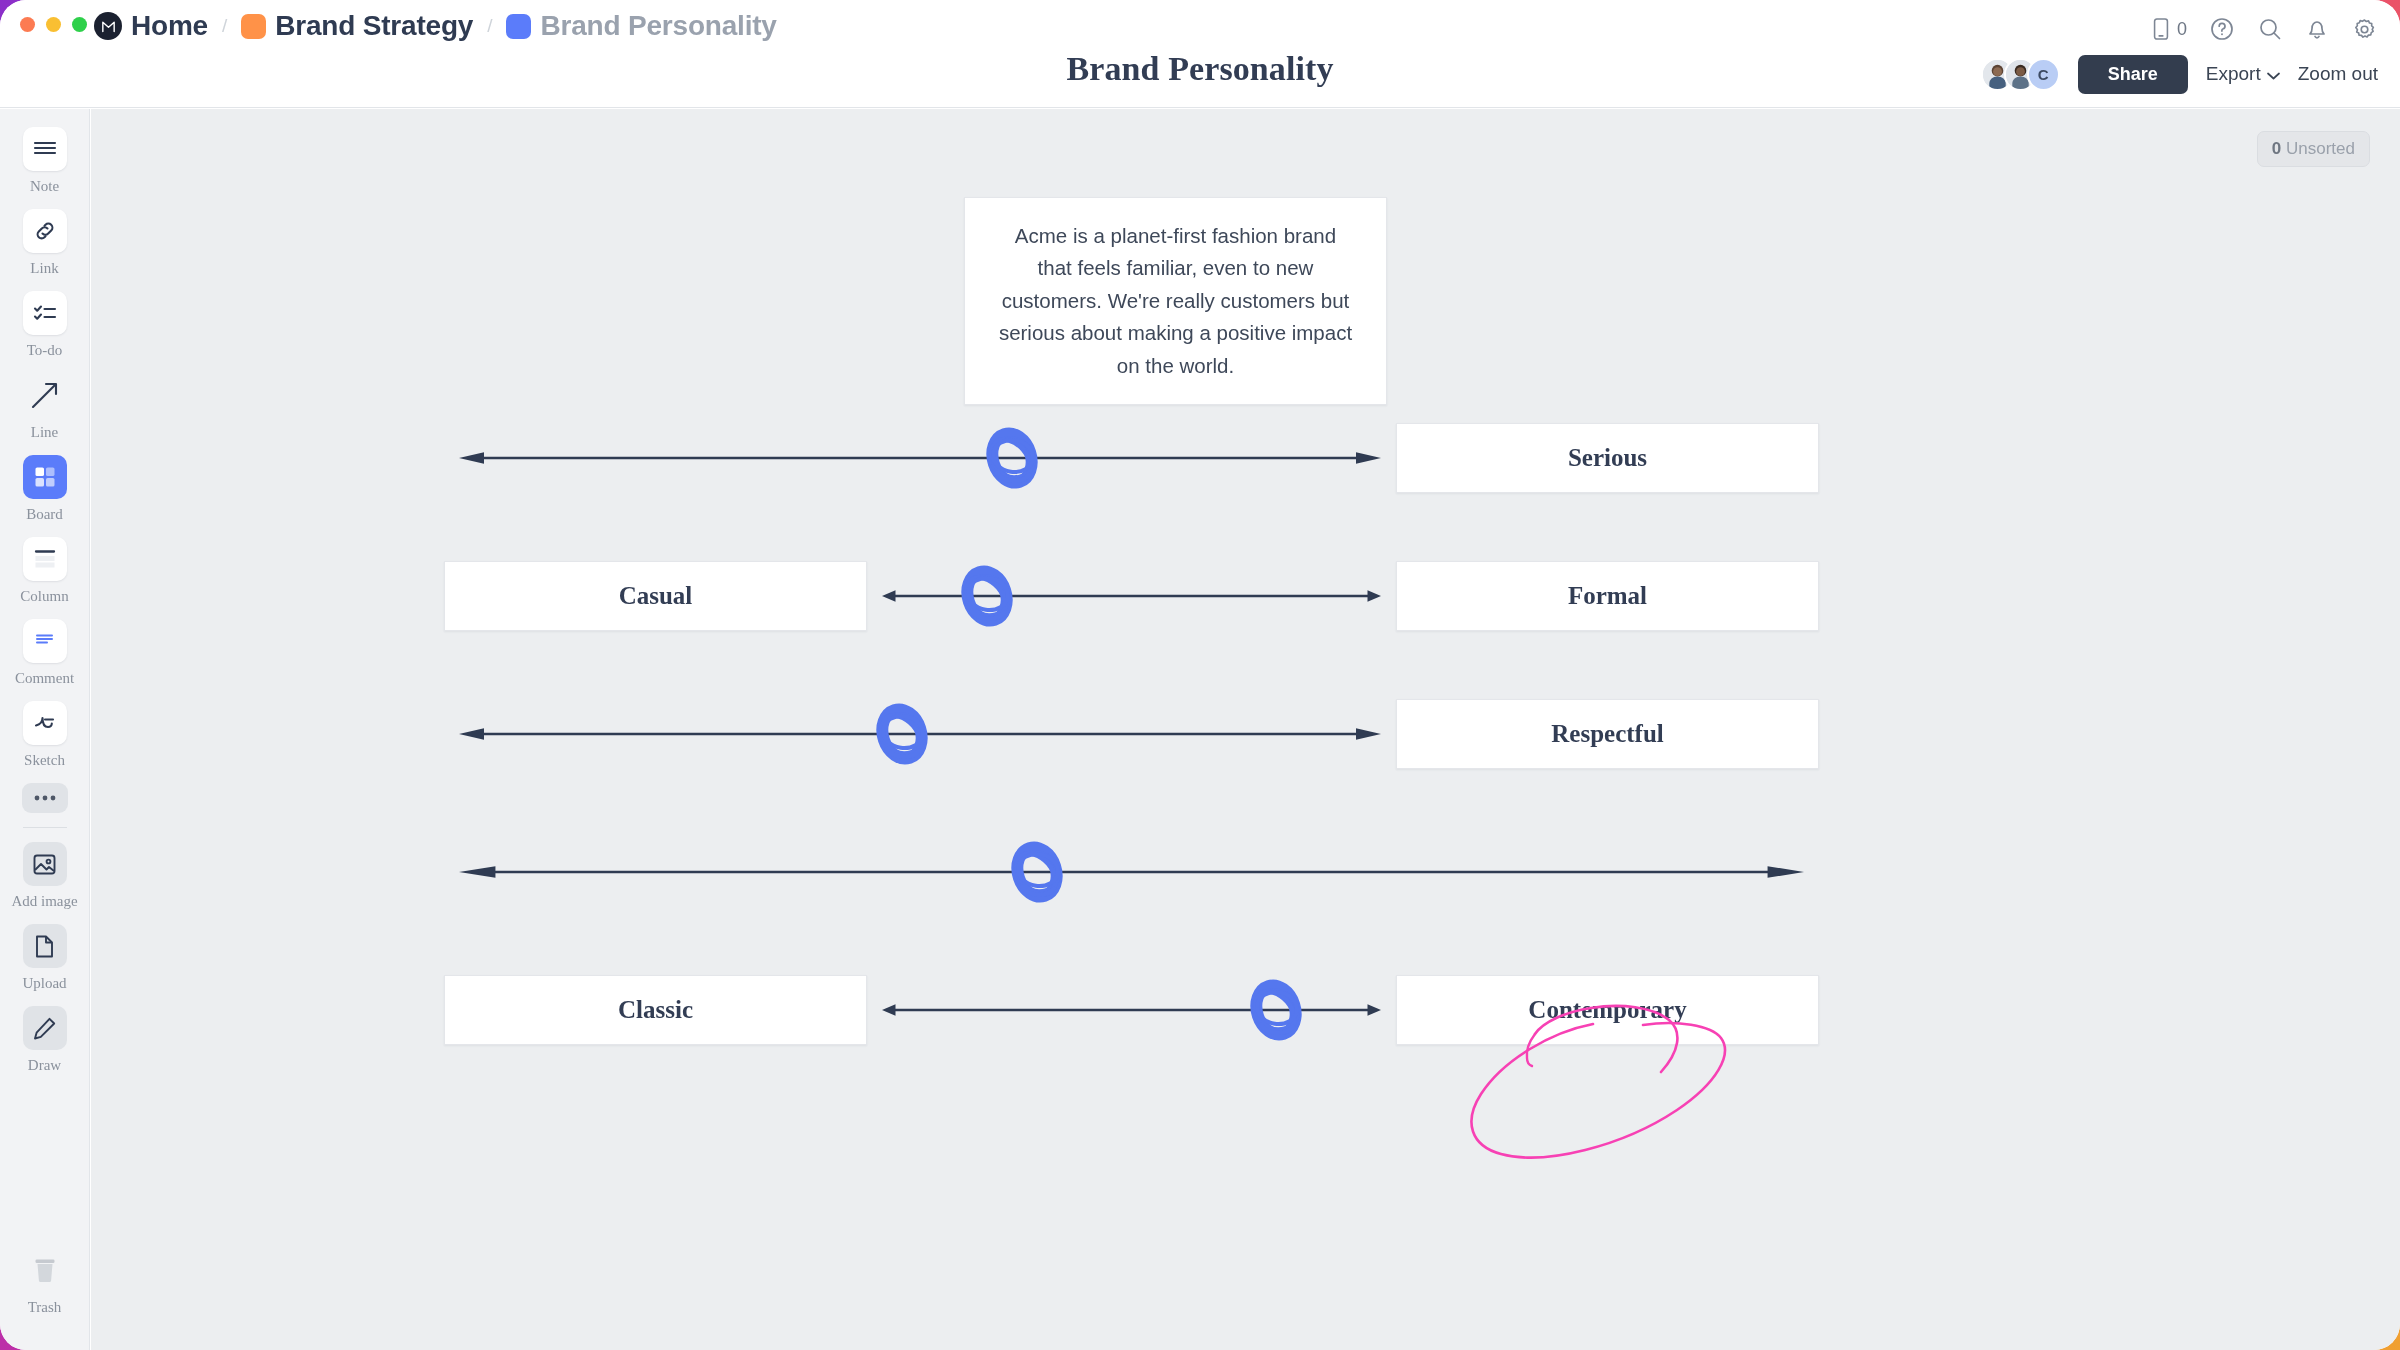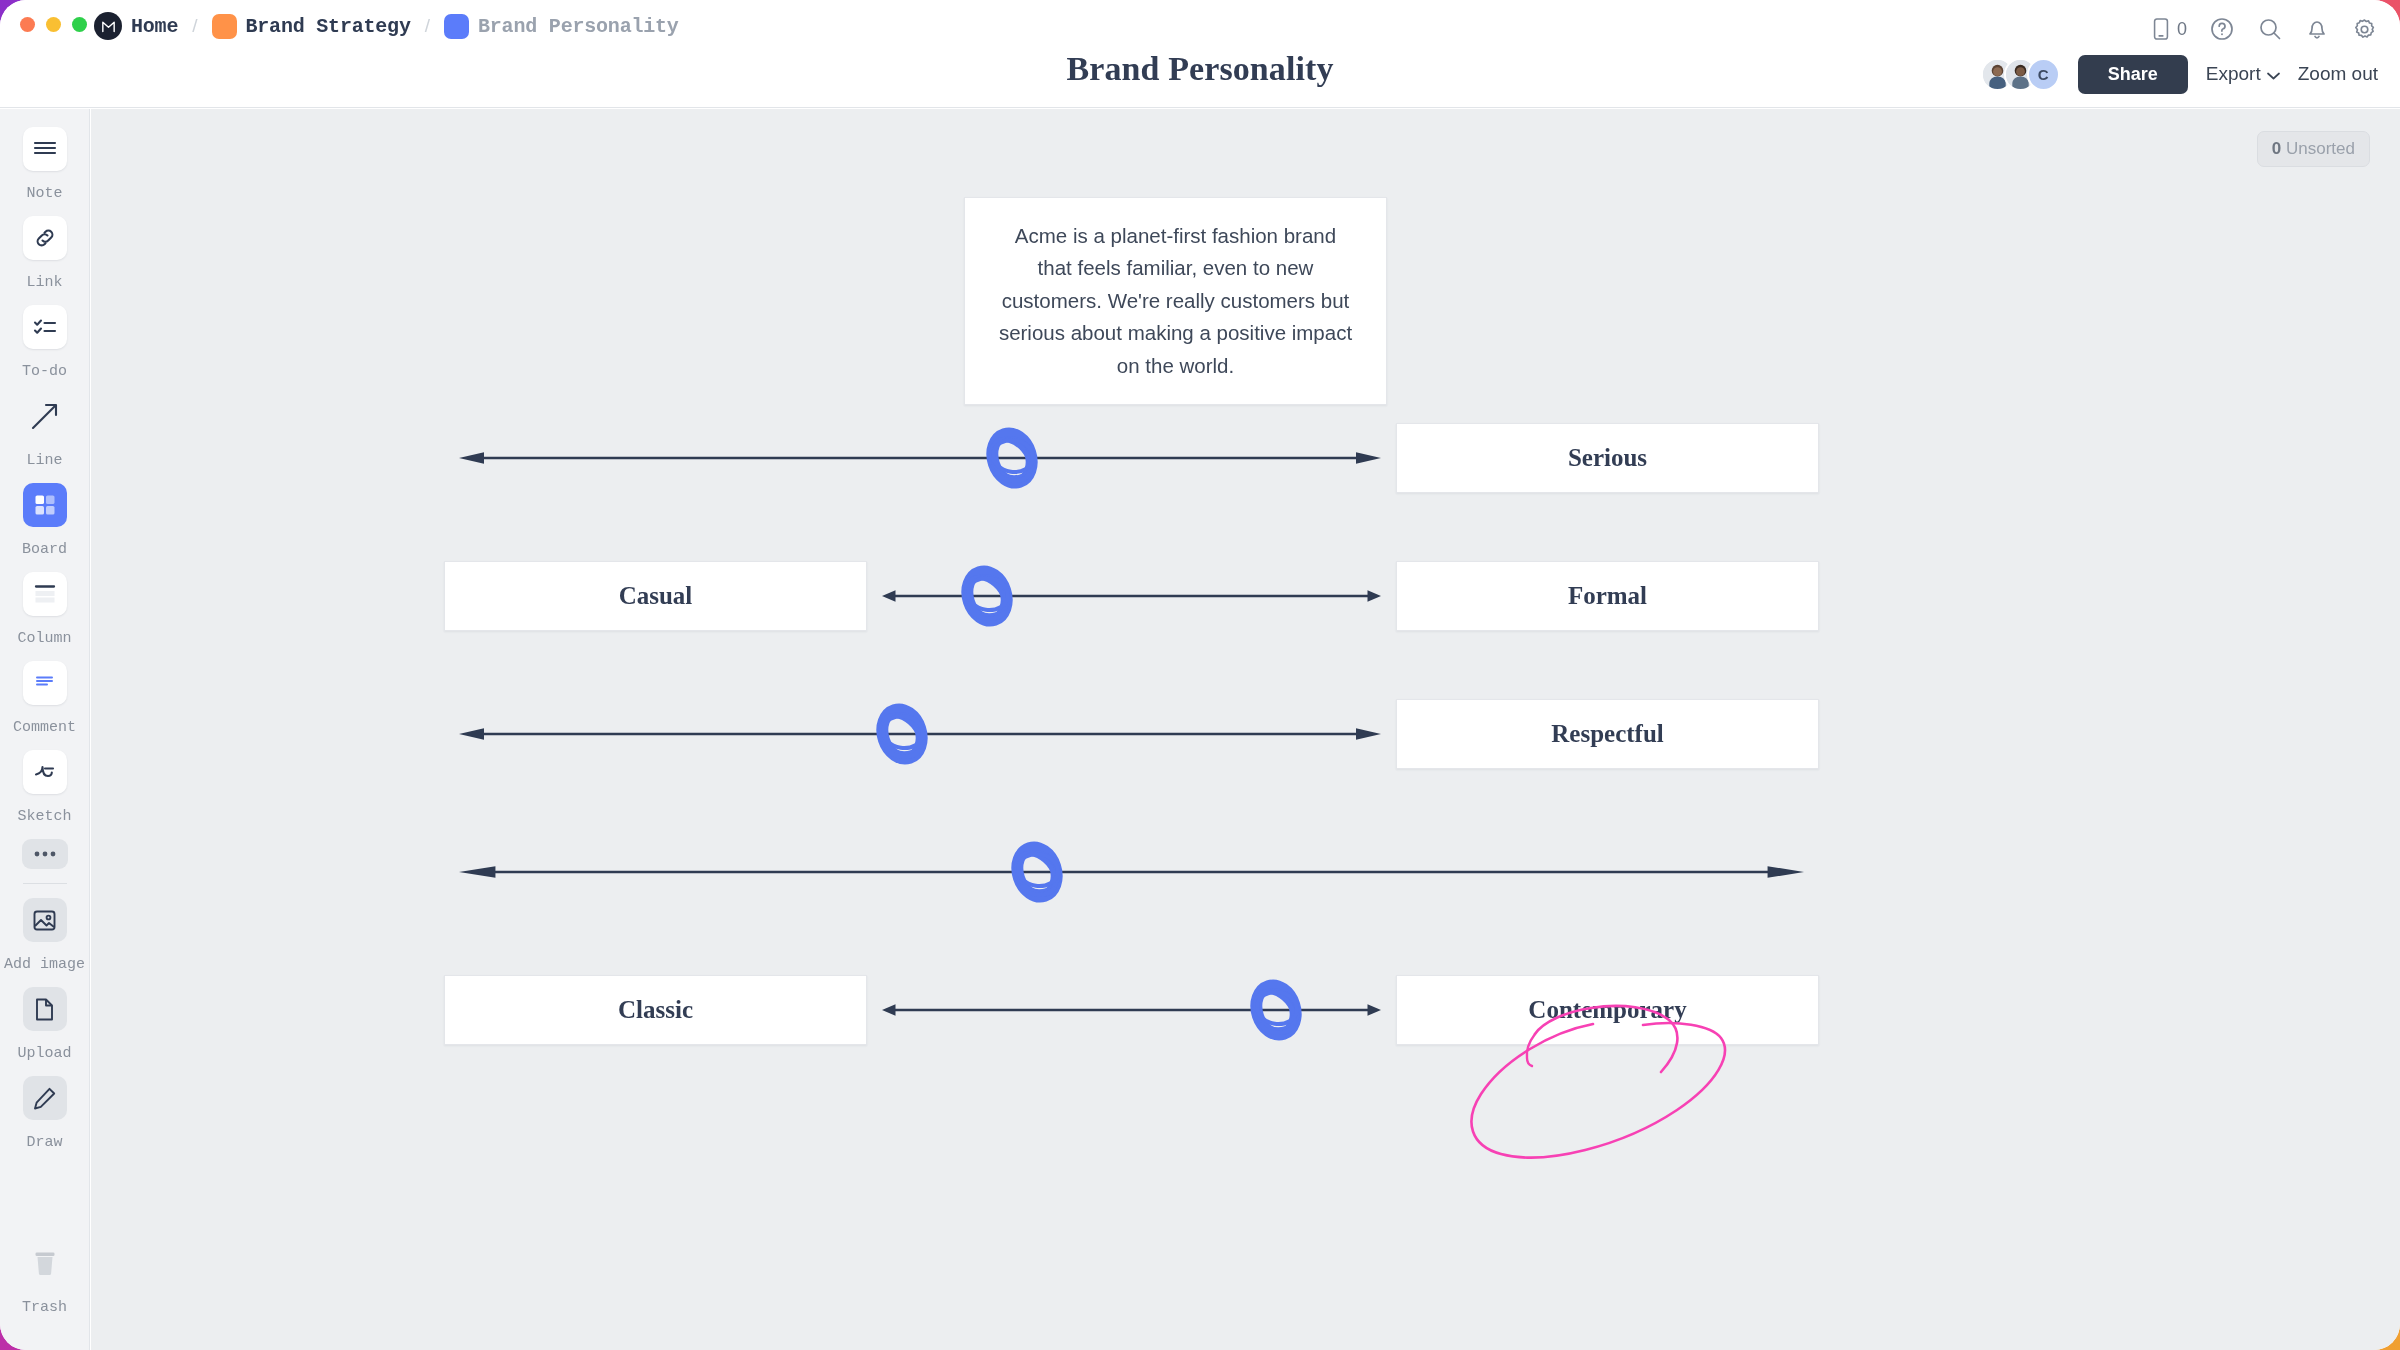--- a/index.html
+++ b/index.html
@@ -34,22 +34,22 @@
   .tl-red { background: #fc7b52; }
   .tl-yellow { background: #f9bf32; }
   .tl-green { background: #2fd04b; }
 
   #breadcrumb {
     position: absolute; left: 94px; top: 9px;
     display: flex; align-items: center; gap: 10px; height: 34px;
   }
   .crumb { display: flex; align-items: center; gap: 9px; }
   .crumb-label {
-    font-size: 20px; font-weight: bold; color: #2f3b52;
-    letter-spacing: -0.2px; white-space: nowrap; font-family: Liberation Mono, monospace;
+    font-size: 28px; font-weight: bold; color: #2f3b52;
+    letter-spacing: -0.2px; white-space: nowrap;
   }
   .crumb-label.muted { color: #9aa2ae; font-weight: bold; }
   .crumb-sep { color: #cfd4da; font-size: 19px; padding: 0 4px; }
   .home-mark {
     width: 28px; height: 28px; border-radius: 50%;
     background: #1b2130; display: flex; align-items: center; justify-content: center;
   }
   .home-mark svg { display: block; }
   .sq { width: 25px; height: 25px; border-radius: 7px; }
   .sq-orange { background: #ff9248; }
@@ -123,22 +123,22 @@
   }
   .tool-ico.flat { background: #e0e3e7; box-shadow: none; }
   .tool-ico.plain { background: transparent; box-shadow: none; }
   .tool-ico.active { background: #5b7cfa; color: #ffffff; box-shadow: none; }
   .tool-ico.dots {
     background: #e0e3e7; box-shadow: none;
     height: 30px; width: 46px; border-radius: 9px;
   }
   .tool-ico svg { display: block; }
   .tool-label {
-    font-size: 15px; color: #8a919c; margin-top: 14px;
-    font-family: Liberation Mono, monospace;
+    font-size: 15px; color: #8a919c; margin-top: 7px;
+    font-family: Liberation Serif, serif;
     text-align: center;
   }
   .tool-divider {
     width: 44px; height: 1px; background: #dcdfe3;
     margin: 6px auto 14px auto;
   }
   #trash-tool {
     position: absolute; bottom: 20px; left: 0; right: 0;
   }
 

